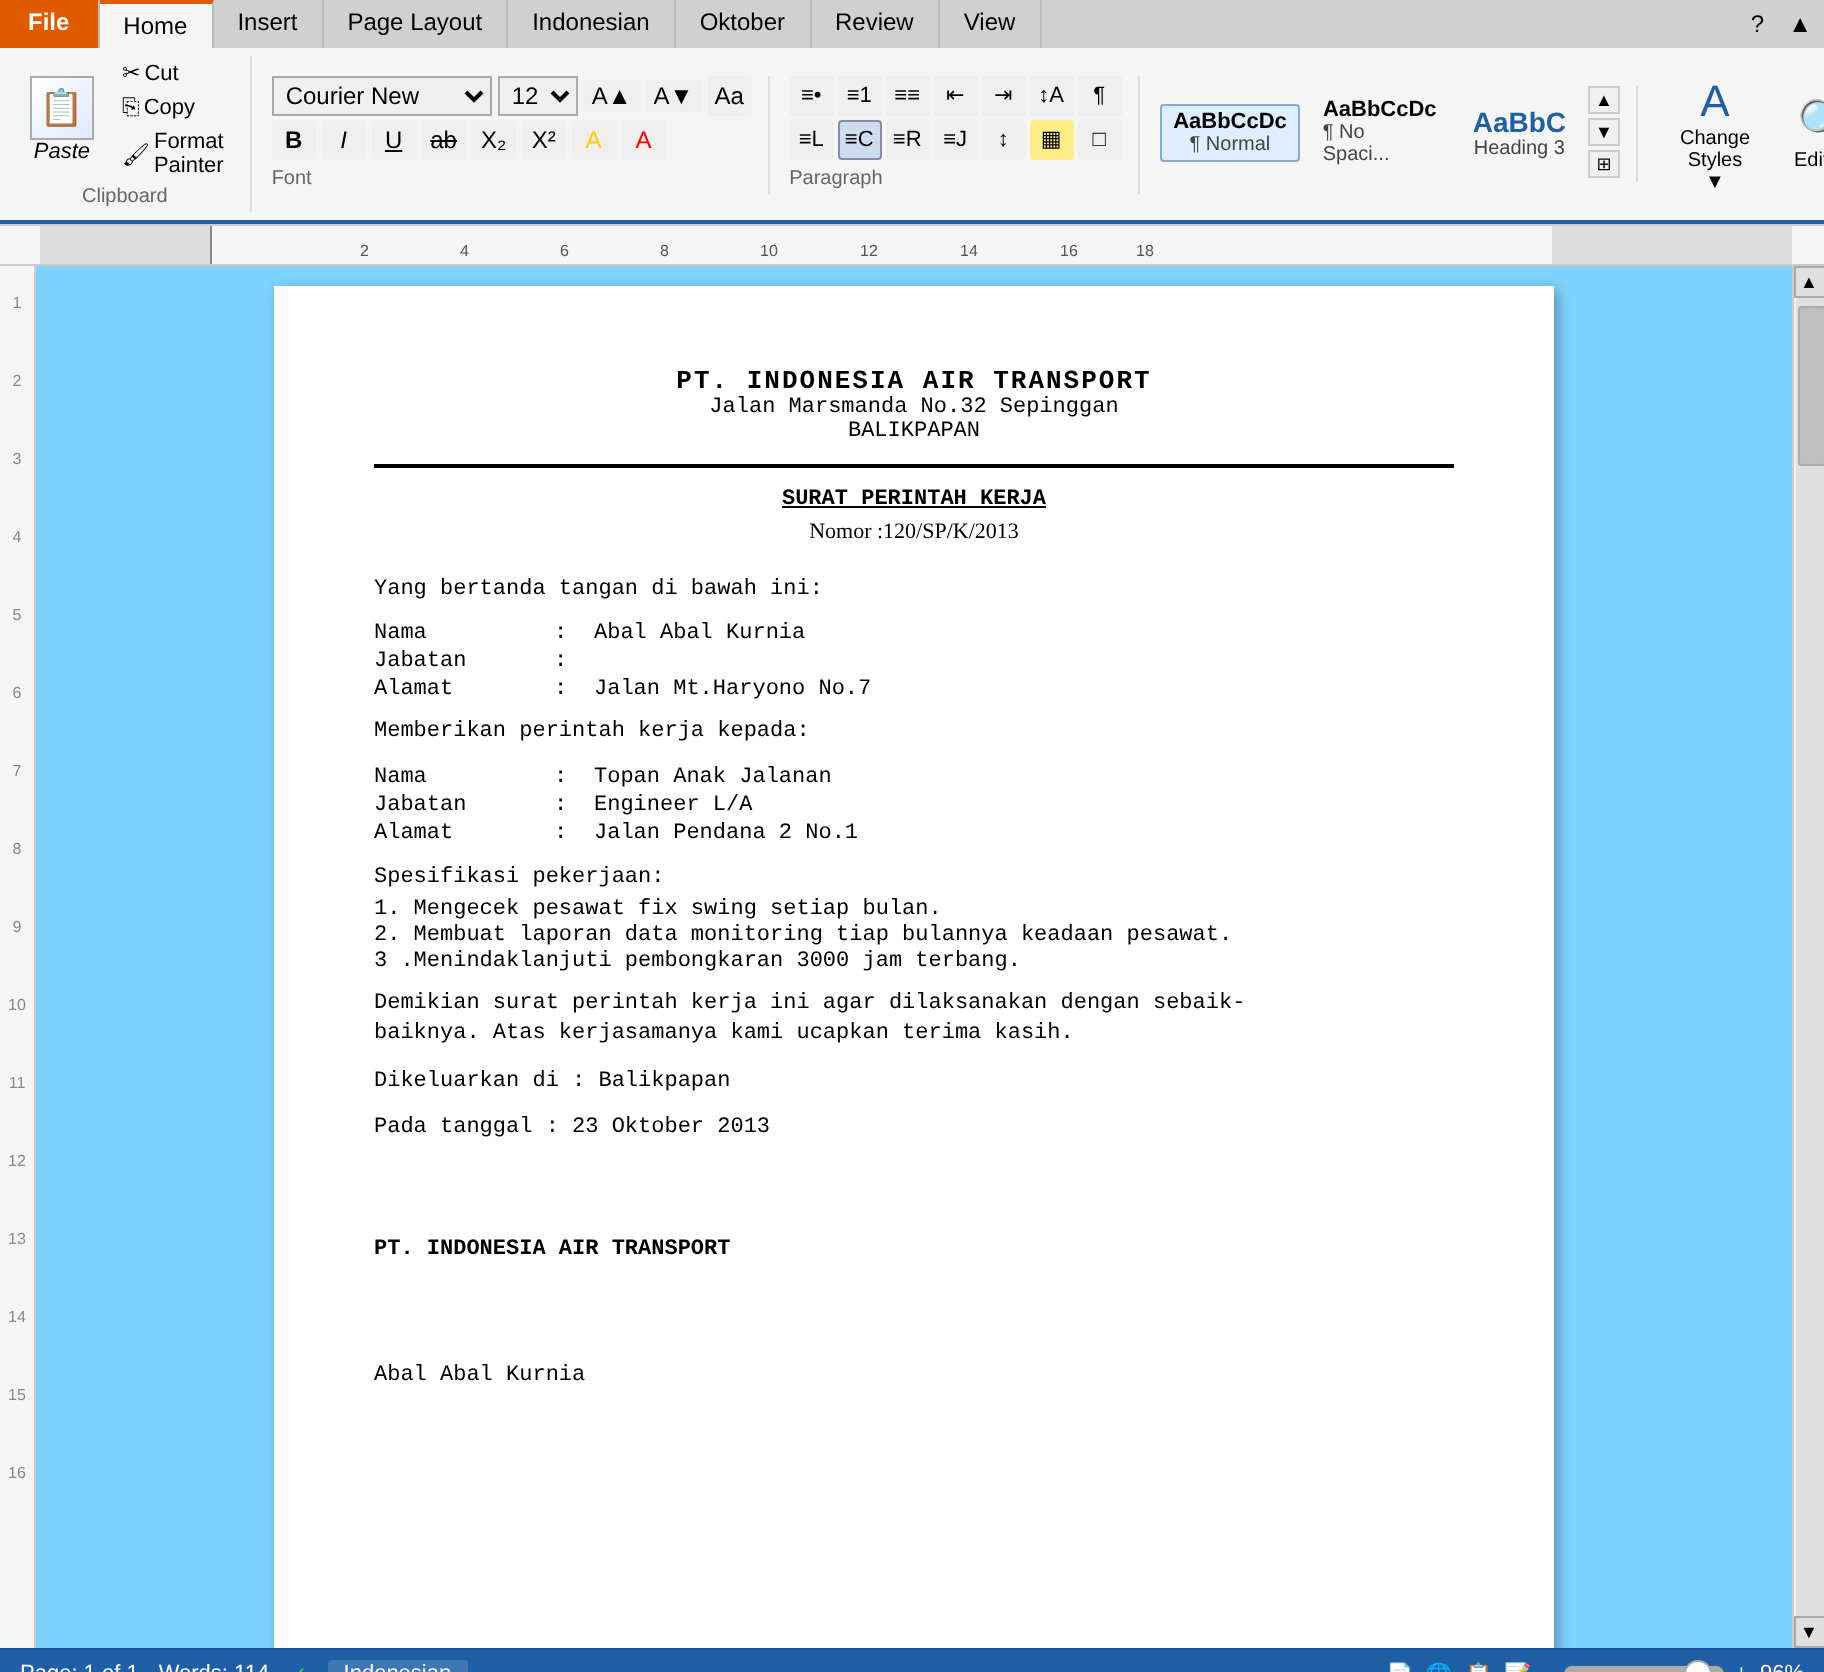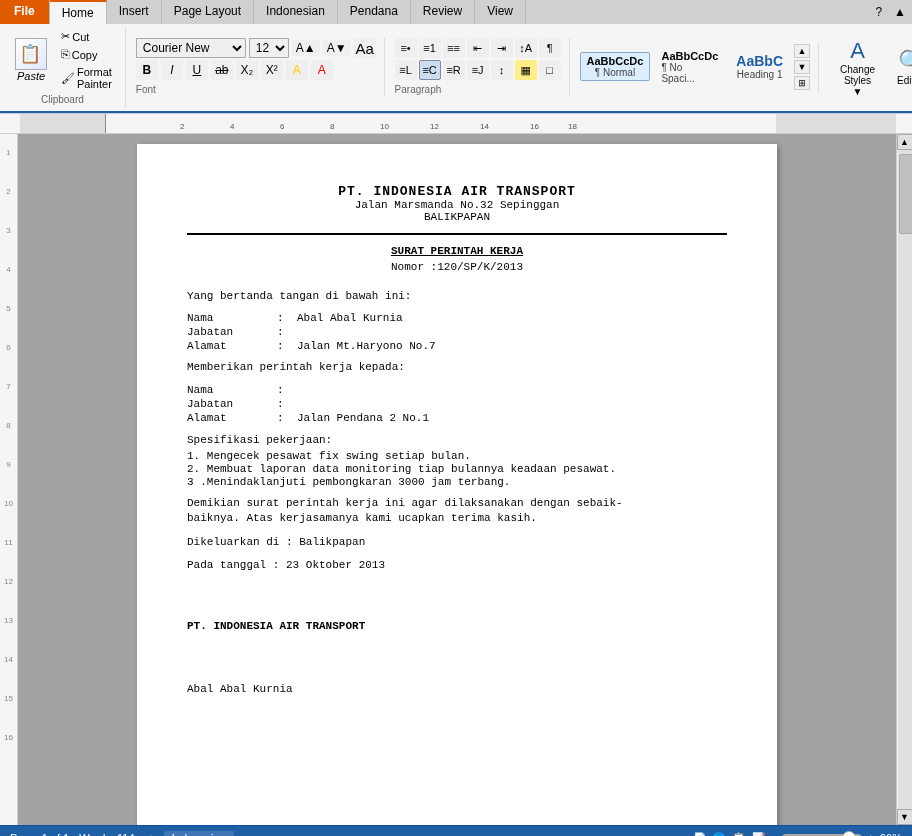--- a/index.html
+++ b/index.html
@@ -58,32 +58,32 @@
     .action-btn { display: flex; flex-direction: column; align-items: center; padding: 2px 6px; cursor: pointer; border: 1px solid transparent; border-radius: 2px; }
     .action-icon { font-size: 22px; color: #1f5fa6; }
     .action-label { font-size: 10px; text-align: center; }
 
     
     .ruler { background: #f5f5f5; height: 18px; border-bottom: 1px solid #ccc; display: flex; align-items: center; padding-left: 20px; position: relative; overflow: hidden; }
 
     
     .doc-area { display: flex; height: calc(836px - 120px - 25px); }
     .vertical-ruler { width: 18px; background: #f5f5f5; border-right: 1px solid #ccc; display: flex; flex-direction: column; align-items: center; padding-top: 4px; font-size: 8px; color: #888; }
-    .doc-scroll { flex: 1; background: #a3a3a3; overflow: auto; padding: 10px 20px; }
+    .doc-scroll { flex: 1; background: #7dd3fc; overflow: auto; padding: 10px 20px; }
     .scrollbar-v { width: 16px; background: #f0f0f0; border-left: 1px solid #ccc; }
 
     
     .page { background: white; width: 640px; margin: 0 auto; min-height: 800px; padding: 40px 50px; font-family: 'Courier New', Courier, monospace; font-size: 11px; box-shadow: 2px 2px 6px rgba(0,0,0,0.3); }
 
     .page-header { text-align: center; margin-bottom: 10px; }
     .page-title { font-size: 13px; font-weight: bold; letter-spacing: 1px; }
     .page-sub { font-size: 11px; }
 
     .surat-title { text-align: center; font-weight: bold; text-decoration: underline; margin: 10px 0 4px 0; }
-    .surat-nomor { text-align: center; margin-bottom: 16px; }
+    .surat-nomor { text-align: center; margin-bottom: 16px; font-family: Liberation Serif, serif; }
 
     .body-text { margin: 8px 0; line-height: 1.4; }
     .field-row { display: flex; margin: 2px 0; }
     .field-name { width: 90px; }
     .field-sep { width: 20px; }
     .field-val { flex: 1; }
 
     .section-label { margin: 10px 0 4px 0; }
     .numbered-item { margin: 1px 0; }
 
@@ -100,21 +100,21 @@
 </head>
 <body>
 
 <div class="ribbon">
   <div class="ribbon-tabs">
     <div class="ribbon-tab file">File</div>
     <div class="ribbon-tab active">Home</div>
     <div class="ribbon-tab">Insert</div>
     <div class="ribbon-tab">Page Layout</div>
     <div class="ribbon-tab">Indonesian</div>
-    <div class="ribbon-tab">Pendana</div>
+    <div class="ribbon-tab">Oktober</div>
     <div class="ribbon-tab">Review</div>
     <div class="ribbon-tab">View</div>
     <div style="flex:1; background:#d0d0d0;"></div>
     <div style="padding:3px 6px; cursor:pointer; display:flex; align-items:center;">?</div>
     <div style="padding:3px 6px; cursor:pointer; display:flex; align-items:center;">▲</div>
   </div>
 
   <div class="ribbon-content">
 
     <div class="ribbon-group">
@@ -135,21 +135,21 @@
     <div class="font-group">
       <div class="font-row">
         <select class="font-select">
           <option>Courier New</option>
         </select>
         <select class="size-select">
           <option>12</option>
         </select>
         <button class="grow-btn">A▲</button>
         <button class="grow-btn">A▼</button>
-        <button class="format-btn" style="font-size:15px;">Aa</button>
+        <button class="format-btn" style="font-size:12px;">Aa</button>
       </div>
       <div class="font-row">
         <button class="format-btn bold">B</button>
         <button class="format-btn italic">I</button>
         <button class="format-btn underline">U</button>
         <button class="format-btn" style="text-decoration:line-through;text-align:center;">ab</button>
         <button class="format-btn">X₂</button>
         <button class="format-btn">X²</button>
         <button class="format-btn" style="color:#ffcc00;">A</button>
         <button class="format-btn" style="color:red;">A</button>
@@ -183,21 +183,21 @@
       <div class="style-item active">
         <span class="style-preview">AaBbCcDc</span>
         <span class="style-label">¶ Normal</span>
       </div>
       <div class="style-item">
         <span class="style-preview">AaBbCcDc</span>
         <span class="style-label">¶ No Spaci...</span>
       </div>
       <div class="style-item">
         <span class="style-preview" style="color:#1f5fa6; font-size:14px;">AaBbC</span>
-        <span class="style-label">Heading 1</span>
+        <span class="style-label">Heading 3</span>
       </div>
       <div class="styles-arrow">
         <button class="arrow-btn">▲</button>
         <button class="arrow-btn">▼</button>
         <button class="arrow-btn">⊞</button>
       </div>
     </div>
 
     <div class="action-group">
       <div class="action-btn">
@@ -282,24 +282,26 @@
           <span class="field-val">Jalan Mt.Haryono No.7</span>
         </div>
       </div>
 
       <div class="body-text">Memberikan perintah kerja kepada:</div>
 
       <div>
         <div class="field-row">
           <span class="field-name">Nama</span>
           <span class="field-sep">: </span>
+          <span class="field-val">Topan Anak Jalanan</span>
         </div>
         <div class="field-row">
           <span class="field-name">Jabatan</span>
           <span class="field-sep">: </span>
+          <span class="field-val">Engineer L/A</span>
         </div>
         <div class="field-row">
           <span class="field-name">Alamat</span>
           <span class="field-sep">: </span>
           <span class="field-val">Jalan Pendana 2 No.1</span>
         </div>
       </div>
 
       <div class="section-label">Spesifikasi pekerjaan:</div>
       <div class="numbered-item">1. Mengecek pesawat fix swing setiap bulan.</div>

